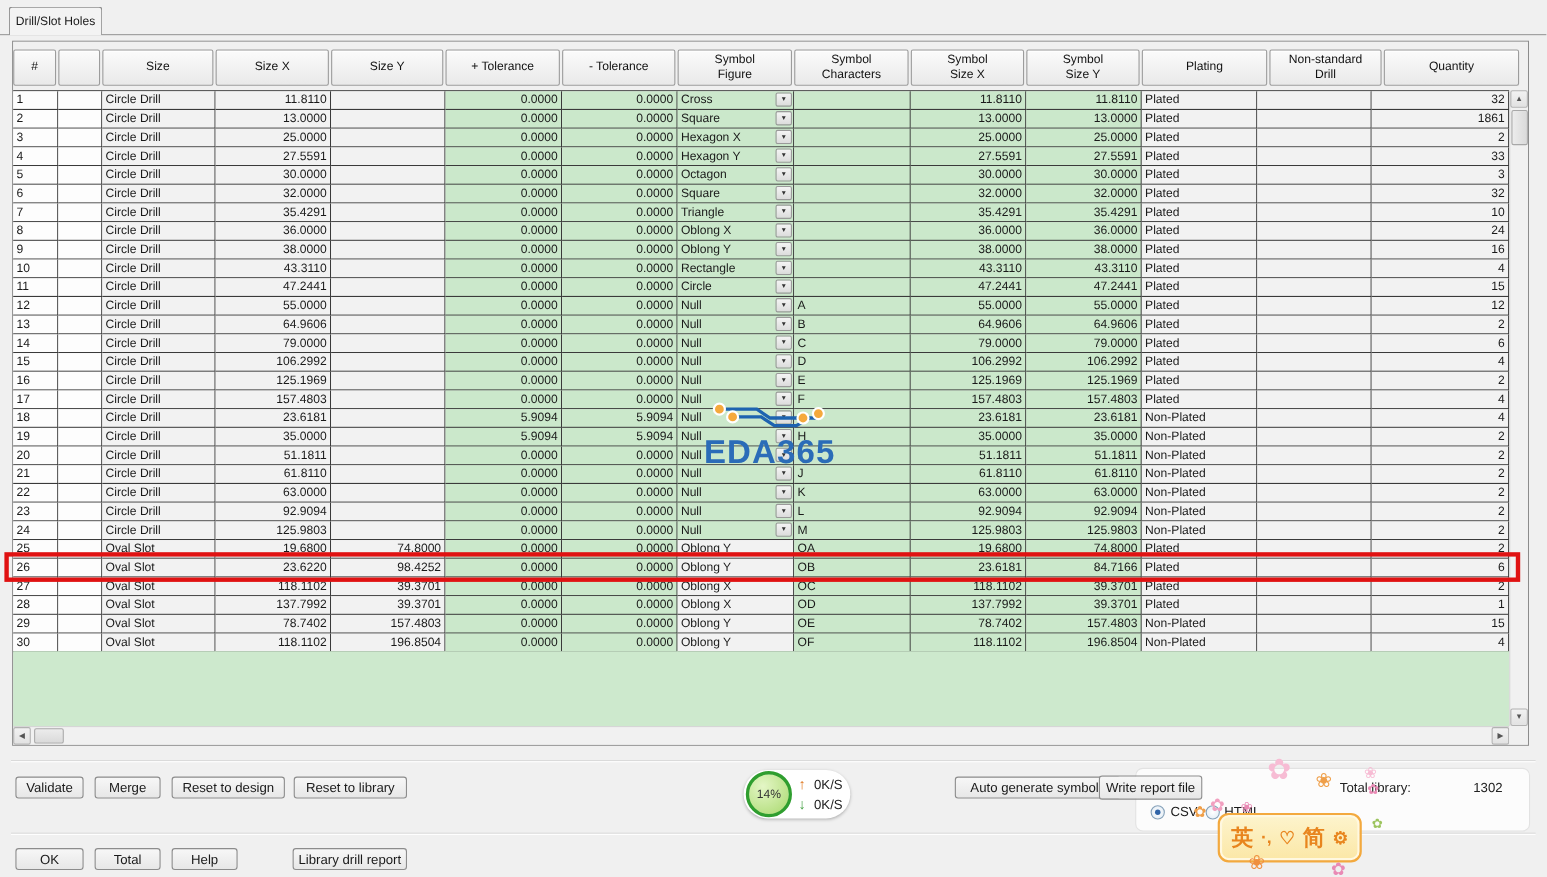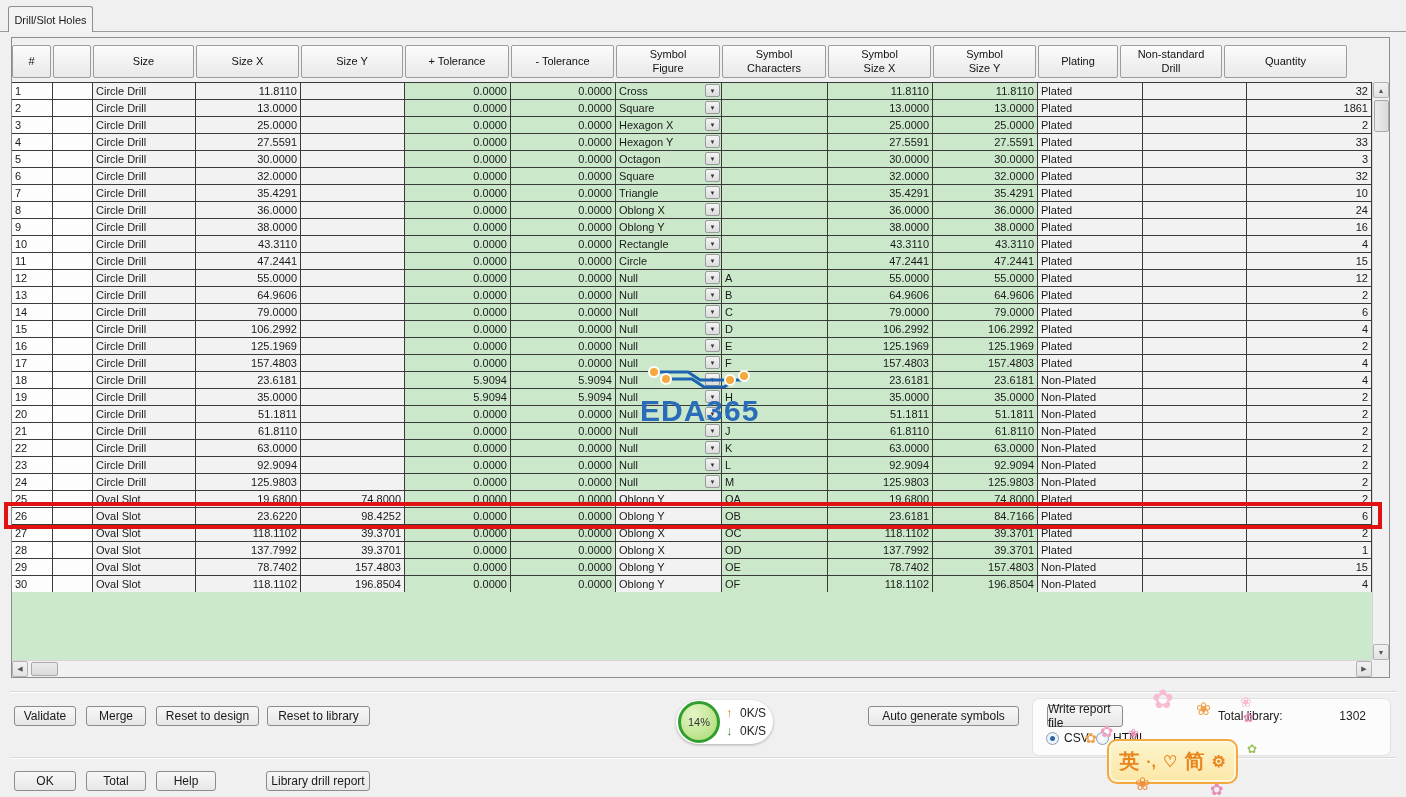--- a/index.html
+++ b/index.html
@@ -110,21 +110,21 @@
       <div class="hbtn" style="width: 104px;">+ Tolerance</div>
       <div class="hbtn" style="width: 103px;">- Tolerance</div>
       <div class="hbtn" style="width: 104px;">Symbol
 Figure</div>
       <div class="hbtn" style="width: 104px;">Symbol
 Characters</div>
       <div class="hbtn" style="width: 103px;">Symbol
 Size X</div>
       <div class="hbtn" style="width: 103px;">Symbol
 Size Y</div>
-      <div class="hbtn" style="width: 80px;">Plating</div>
+      <div class="hbtn" style="width: 114px;">Plating</div>
       <div class="hbtn" style="width: 102px;">Non-standard
 Drill</div>
       <div class="hbtn" style="width: 123px;">Quantity</div>
     </div>
   <div class="tbody" id="table-body">
       <div class="trow">
         <div class="tcell c-white" style="width: 41px;">
           <span>1</span>
         </div>
         <div class="tcell c-white" style="width: 40px;">
@@ -1508,21 +1508,21 @@
 <div class="groove" style="top:691px"></div>
 <div class="groove" style="top:757px"></div>
 
 <div class="panel"></div>
 
 <div class="btn" style="left:14px;top:706px;width:62px">Validate</div>
 <div class="btn" style="left:86px;top:706px;width:60px">Merge</div>
 <div class="btn" style="left:156px;top:706px;width:103px">Reset to design</div>
 <div class="btn" style="left:267px;top:706px;width:103px">Reset to library</div>
 <div class="btn" style="left:868px;top:706px;width:151px">Auto generate symbols</div>
-<div class="btn" style="left:1047px;top:705px;width:76px;height:22px">Write report file</div>
+<div class="btn" style="left:999px;top:705px;width:94px;height:22px">Write report file</div>
 
 <div class="pill">
   <div class="gauge">
       <span>14%</span>
     </div>
   <div class="spd-up">↑</div>
   <div class="spd-t1">0K/S</div>
   <div class="spd-dn">↓</div>
   <div class="spd-t2">0K/S</div>
 </div>

